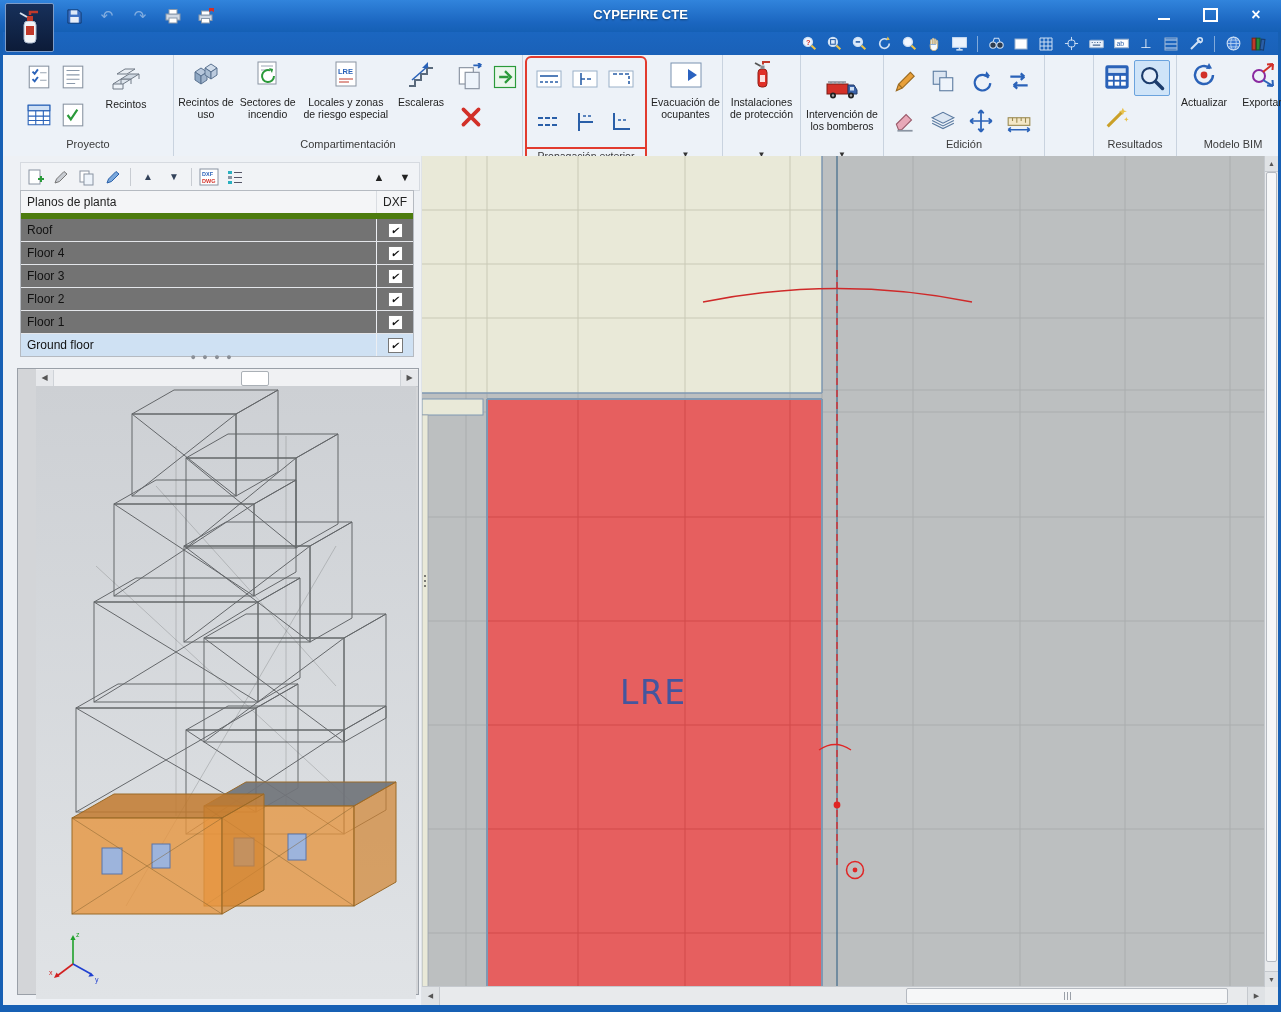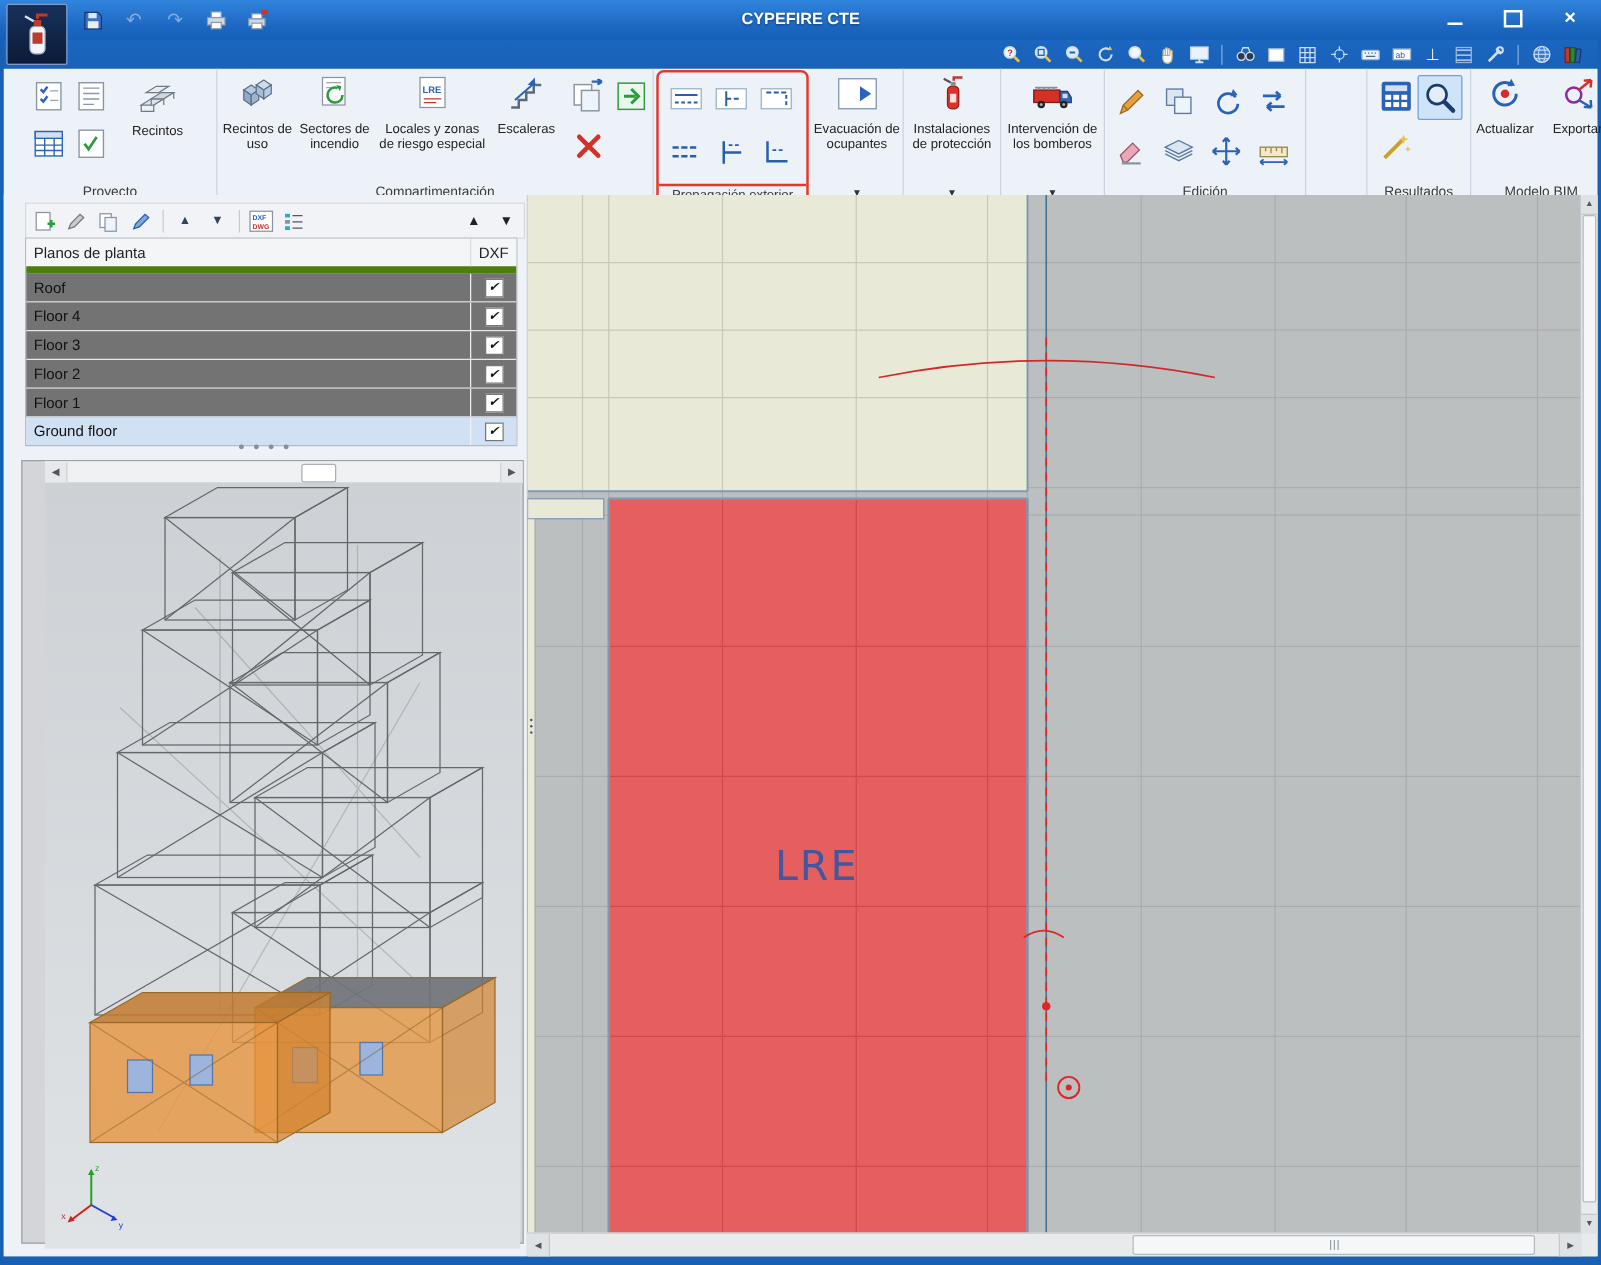--- a/index.html
+++ b/index.html
@@ -26,21 +26,21 @@
 
   
   .quickrow{position:absolute;top:32px;left:3px;right:3px;height:23px;display:flex;justify-content:flex-end;
             align-items:center;gap:5px;padding-right:10px;background:linear-gradient(#1b66c0,#1a61b8)}
   .qi{width:20px;height:19px;display:flex;align-items:center;justify-content:center;border-radius:2px;color:#eaf1fa;font-size:12px}
   .qsep{width:1px;height:16px;background:rgba(255,255,255,.45);margin:0 3px}
 
   
   .ribbon{position:absolute;top:55px;left:3px;right:3px;height:101px;background:#edf2f8;display:flex}
   .grp{position:relative;height:100%;border-right:1px solid #c9d3df;padding-top:5px;flex:none}
-  .glabel{position:absolute;bottom:1px;left:0;right:0;text-align:center;font-size:11px;color:#3a3a3a;white-space:nowrap}
+  .glabel{position:absolute;bottom:11px;left:0;right:0;text-align:center;font-size:11px;color:#3a3a3a;white-space:nowrap}
   .gcaret{position:absolute;bottom:2px;left:0;right:0;text-align:center;font-size:8px;color:#333}
   .g1{width:170px}.g2{width:348px}.g3{width:118px}.g4{width:73px}.g5{width:77px}.g6{width:82px}
   .g7{width:160px}.gsp{width:48px}.g8{width:82px}.g9{width:112px;border-right:none}
   .grp.hl{border:2px solid #e23b2e;border-radius:6px;margin:1px 2px;padding-top:3px}
   .grp.hl .glabel{border-top:2px solid #e23b2e;font-size:10.5px;padding-top:1px;bottom:0}
   .icell{width:34px;height:34px;display:flex;align-items:center;justify-content:center}
   .icell.sel{border:1px solid #6ba3dd;background:#cfe4f8;border-radius:2px}
   .bigbtn{display:flex;flex-direction:column;align-items:center;gap:2px;cursor:default}
   .blabel{font-size:10.5px;color:#222;text-align:center;line-height:1.15}
   .rowflex{display:flex;align-items:flex-start;justify-content:center;gap:4px}
@@ -437,21 +437,21 @@
               <path d="M12.5 6 7 3" stroke="#555" stroke-width="1.8" fill="none"></path>
               <path d="M15 4.5V2h7" stroke="#c0392b" stroke-width="2" fill="none"></path>
               <rect x="12" y="15" width="5" height="7" fill="#fff" opacity=".85"></rect>
             </svg></span>
         <span class="blabel">Instalaciones de protección</span>
       </div>
       <div class="gcaret">▼</div>
     </div>
 
     <div class="grp g6">
-      <div class="bigbtn" style="width:80px;margin:0 auto">
+      <div class="bigbtn" style="width:80px;margin:12px auto">
         <span><svg width="34" height="30" viewBox="0 0 34 30">
               <rect x="2" y="12" width="21" height="10" fill="#d43028" stroke="#7c1c14"></rect>
               <path d="M23 13h6l3 5v4h-9z" fill="#3a62a8" stroke="#223c6a"></path>
               <rect x="25" y="15" width="4" height="3.5" fill="#cfe0f4"></rect>
               <path d="M3 10h18 M6 10v2 M10 10v2 M14 10v2 M18 10v2" stroke="#8a8f96" stroke-width="1.4"></path>
               <circle cx="8" cy="23.5" r="3" fill="#222"></circle>
               <circle cx="26" cy="23.5" r="3" fill="#222"></circle>
               <circle cx="8" cy="23.5" r="1.2" fill="#aaa"></circle>
               <circle cx="26" cy="23.5" r="1.2" fill="#aaa"></circle>
             </svg></span>

